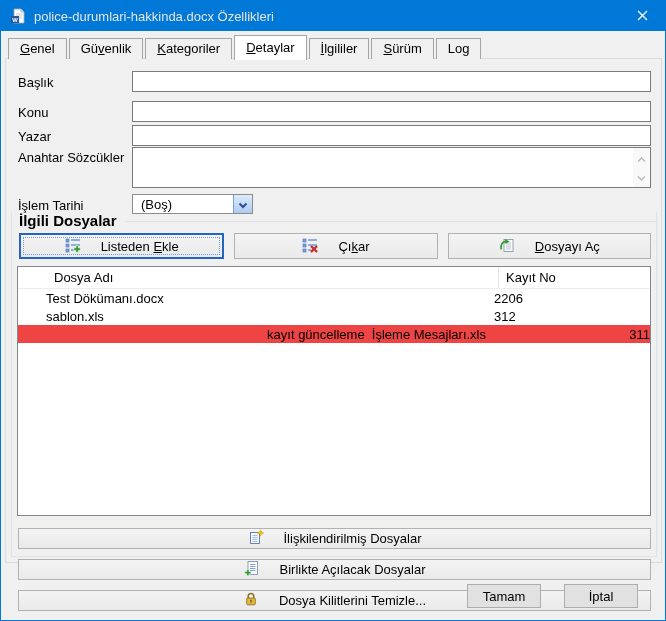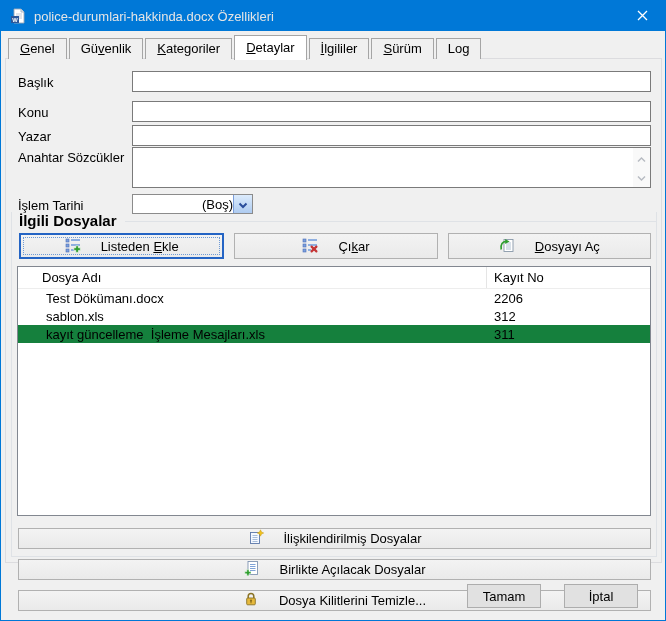--- a/index.html
+++ b/index.html
@@ -56,21 +56,21 @@
   }
   .ta-sb {
     position:absolute; right:0; top:0; bottom:0; width:17px; background:#f9f9f9;
     display:flex; flex-direction:column; justify-content:space-between;
     align-items:center; padding:3px 0;
   }
   .combo {
     position:absolute; left:131px; top:193px; width:121px; height:20px;
     border:1px solid #8b8b8b; background:#fff; display:flex; align-items:center; z-index:1;
   }
-  .combo .val { flex:1; padding-left:16px;text-align:right; }
+  .combo .val { flex:1; padding-left:8px; }
   .combo-btn {
     width:19px; height:100%; display:flex; align-items:center; justify-content:center;
     background:linear-gradient(#dcebfc,#aecbf0); border-left:1px solid #7a9ddb;
   }
 
   
   .groupbox {
     position:absolute; left:10px; top:211px; width:646px; height:345px;
     border-left:1px solid #dfe2e6; border-right:1px solid #dfe2e6;
     border-bottom:1px solid #dfe2e6; z-index:1;
@@ -100,26 +100,26 @@
   }
   .pushbtn.ok { left:466px; }
   .pushbtn.cancel { left:563px; }
 
   
   .list {
     position:absolute; left:16px; top:265px; width:634px; height:250px;
     background:#fff; border:1px solid #828790; z-index:1; overflow:hidden;
   }
   .lhead { display:flex; height:22px; align-items:center; border-bottom:1px solid #ededed; }
-  .lhead .c1 { width:468px; padding-left:24px; }
+  .lhead .c1 { width:468px; padding-left:24px;margin-left:12px; }
   .lhead .c2 { flex:1; padding-left:7px; border-left:1px solid #e5e5e5; height:100%; line-height:21px; }
   .lrow { display:flex; height:18px; align-items:center; }
   .lrow .c1 { width:468px; padding-left:28px; white-space:pre; overflow:hidden; }
   .lrow .c2 { flex:1; padding-left:8px; }
-  .lrow.selected { background:#15803d; }
+  .lrow.selected { background:#ef4444;text-align:right; }
 </style>
 </head>
 <body>
 
 <div class="win">
 
   <div class="titlebar">
     <span class="app-icon">
       <svg width="16" height="16" viewBox="0 0 16 16">
         <path d="M4 1h7l3 3v11H4z" fill="#fff" stroke="#9aa7b8" stroke-width="0.9"></path>

